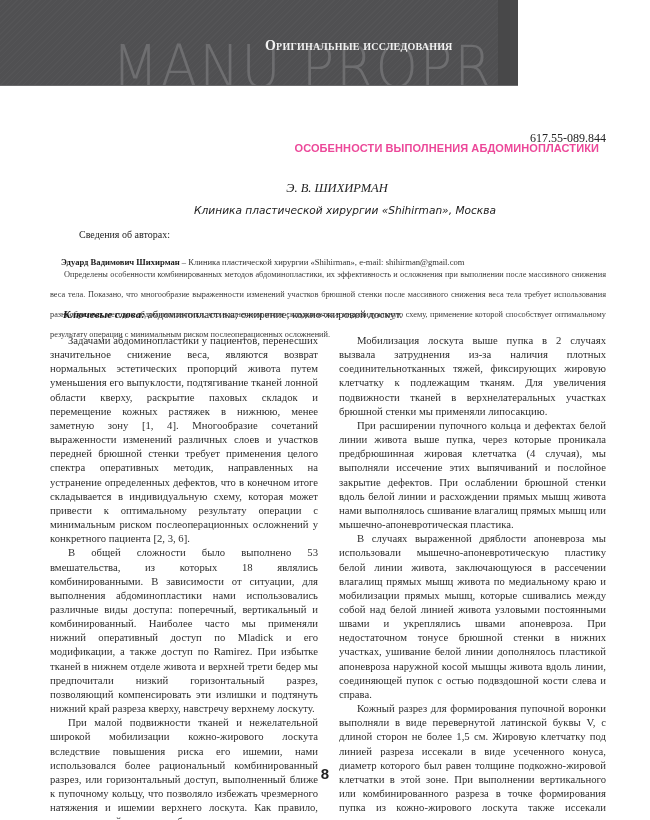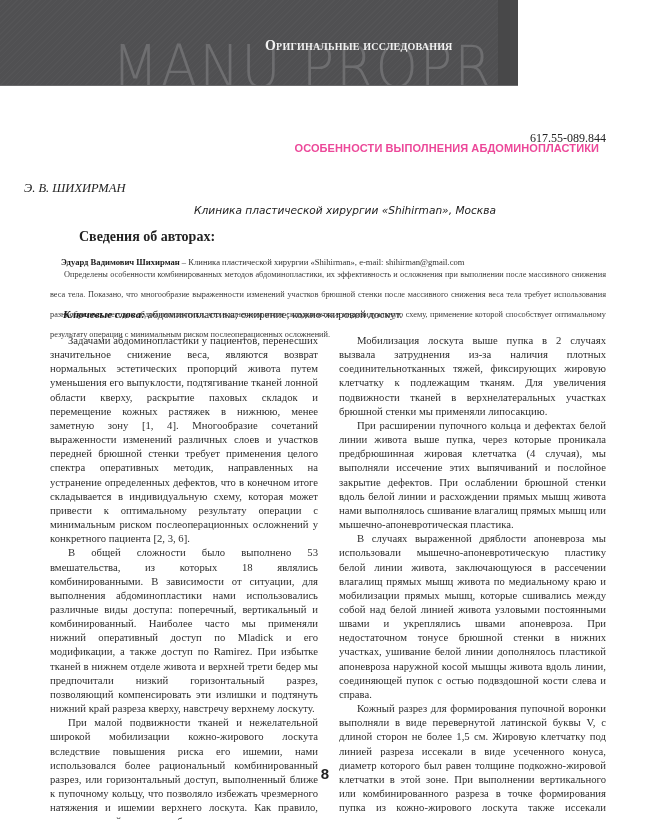--- a/index.html
+++ b/index.html
@@ -37,32 +37,32 @@
       position: absolute; right: 44px; top: 111px;
       font-size: 12px; font-weight: normal; color: #222; margin-top: 20px;
     }
     .title {
       position: absolute; left: 79px; top: 139px; width: 520px;
       font-family: "Liberation Sans", sans-serif; font-weight: bold;
       font-size: 11px; line-height: 19px; color: #ec4899; letter-spacing: 0.1px; text-align: right;
     }
     .title div { white-space: nowrap; }
     .author {
-      position: absolute; left: 0; width: 650px; top: 181px; 
+      position: absolute; left: 0; width: 650px; top: 181px; text-align: center;
       font-style: italic; font-size: 12.5px; color: #222;
       padding-left: 24px;
     }
     .affiliation {
       position: absolute; left: 0; width: 650px; top: 204px; text-align: center;
       font-family: "DejaVu Sans", sans-serif; font-style: italic; font-size: 10.6px; color: #222;
       padding-left: 40px;
     }
     .author-info-heading {
       position: absolute; left: 79px; top: 229px;
-      font-weight: bold; font-size: 14px; color: #222;
+      font-weight: normal; font-size: 10px; color: #222;
     }
     .author-info-line {
       position: absolute; left: 61px; top: 241px;
       font-size: 8.6px; color: #333; white-space: nowrap; margin-top: 16px;
     }
     .author-info-line b { color: #222; }
     .abstract {
       position: absolute; left: 50px; top: 265px; width: 556px;
       font-size: 8.3px; line-height: 20px; color: #3a3a3a;
       text-align: justify; text-indent: 14px;

